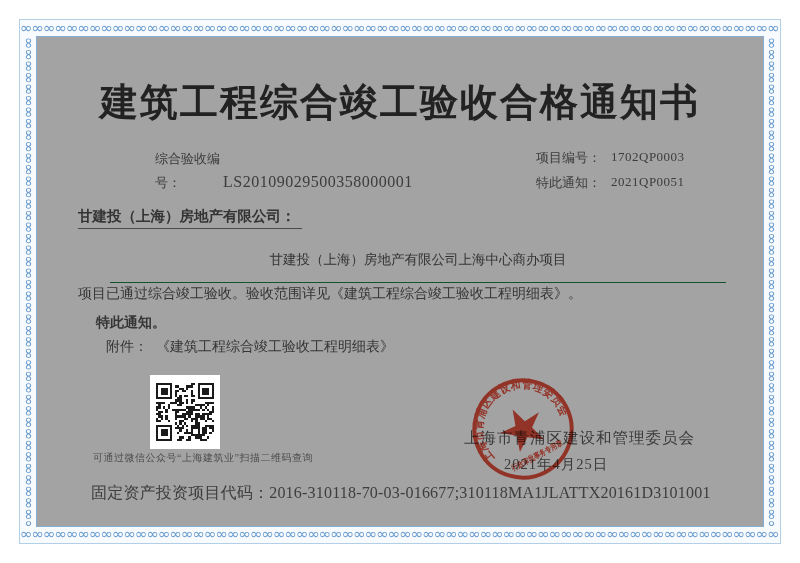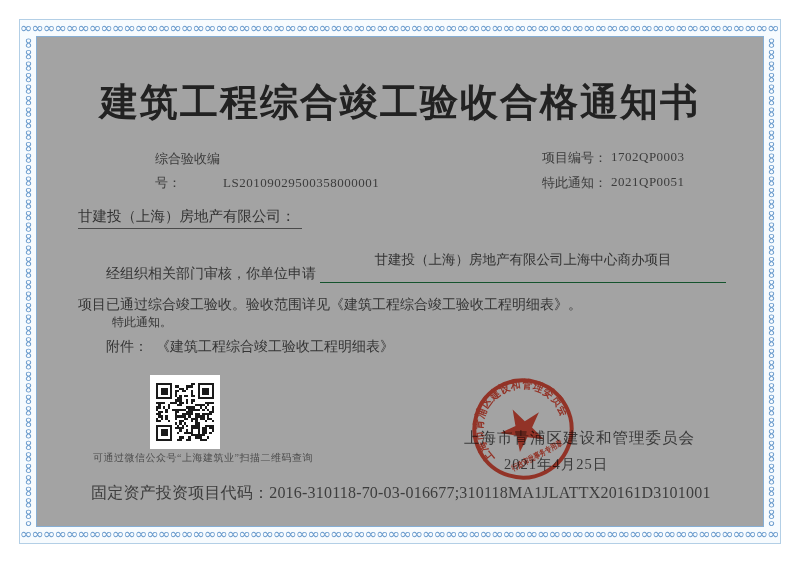--- a/index.html
+++ b/index.html
@@ -28,38 +28,38 @@
   .content-area {
     position:absolute; left:36px; top:36px; right:36px; bottom:36px;
     background:#a3a3a3; border:1px solid #86aed4;
   }
   .title {
     position:absolute; top:40px; left:0; right:0; text-align:center;
     font-size:38px; font-weight:bold; color:#222; letter-spacing:2px;
   }
   .meta-left { position:absolute; left:118px; top:110px; font-size:13px; color:#3c3c3c; }
   .meta-left .lbl { display:inline-block; width:68px; vertical-align:baseline; line-height:24px; }
-  .meta-left .val { font-size:13px; letter-spacing:0.5px; }
+  .meta-left .val { font-size:16px; letter-spacing:0.5px; }
   .meta-right { position:absolute; right:52px; top:112px; font-size:13px; color:#3c3c3c; }
   .meta-right .row { display:flex; margin-bottom:7px; }
   .meta-right .lbl { width:88px; text-align:right; }
-  .meta-right .val { width:100px; margin-left:4px; letter-spacing:0.5px; }
+  .meta-right .val { width:100px; margin-left:10px; letter-spacing:0.5px; }
   .recipient {
-    position:absolute; left:41px; top:170px; font-size:14.5px; font-weight:normal; color:#333;
+    position:absolute; left:41px; top:170px; font-size:14.5px; font-weight:bold; color:#333;
     border-bottom:1px solid #4a4a4a; padding:0 6px 2px 0;
   }
   .paragraph { position:absolute; left:41px; top:214px; width:648px; font-size:14px; color:#353535; }
   .p-line1 { display:flex; align-items:flex-end; }
   .indent { display:inline-block; width:28px; }
   .blank {
     flex:1; border-bottom:1px solid #14532d; text-align:center; padding-bottom:13px;
     font-size:13.5px; color:#333; margin-left:4px;font-family:Liberation Serif, serif;
   }
-  .p-line2 { margin-top:11px; line-height:22px; }
-  .notice { position:absolute; left:75px; top:277px; font-size:12px; color:#353535; }
+  .p-line2 { line-height:22px; }
+  .notice { position:absolute; left:59px; top:277px; font-size:14px; color:#353535;font-weight:bold; }
   .attachment { position:absolute; left:69px; top:301px; font-size:14px; color:#353535; }
   .attachment .att-lbl { margin-right:8px; }
   .qr-box {
     position:absolute; left:113px; top:338px; width:70px; height:74px;
     background:#ffffff; display:flex; align-items:center; justify-content:center;
   }
   .qr-caption {
     position:absolute; left:56px; top:414px; width:260px;
     font-size:10px; color:#4c4c4c; letter-spacing:0.5px;
   }
@@ -104,21 +104,20 @@
         <span class="lbl">特此通知：</span>
         <span class="val">2021QP0051</span>
       </div>
     </div>
 
     <div class="recipient">甘建投（上海）房地产有限公司：</div>
 
     <div class="paragraph">
       <div class="p-line1">
         <span class="indent"></span>
-        <span>经组织相关部门审核，你单位申请</span>
         <span class="blank">甘建投（上海）房地产有限公司上海中心商办项目</span>
       </div>
       <div class="p-line2">项目已通过综合竣工验收。验收范围详见《建筑工程综合竣工验收工程明细表》。</div>
     </div>
 
     <div class="notice">特此通知。</div>
 
     <div class="attachment">
       <span class="att-lbl">附件：</span><span>《建筑工程综合竣工验收工程明细表》</span>
     </div>

